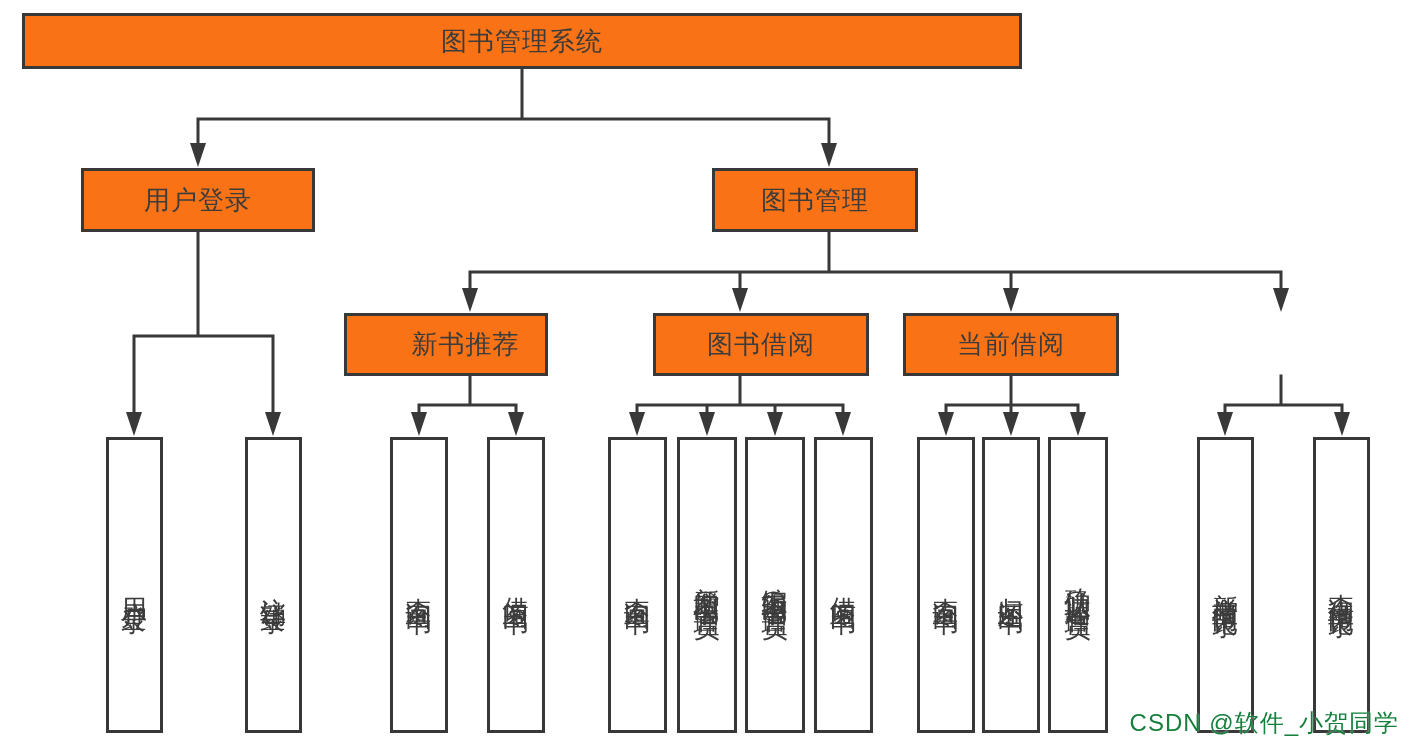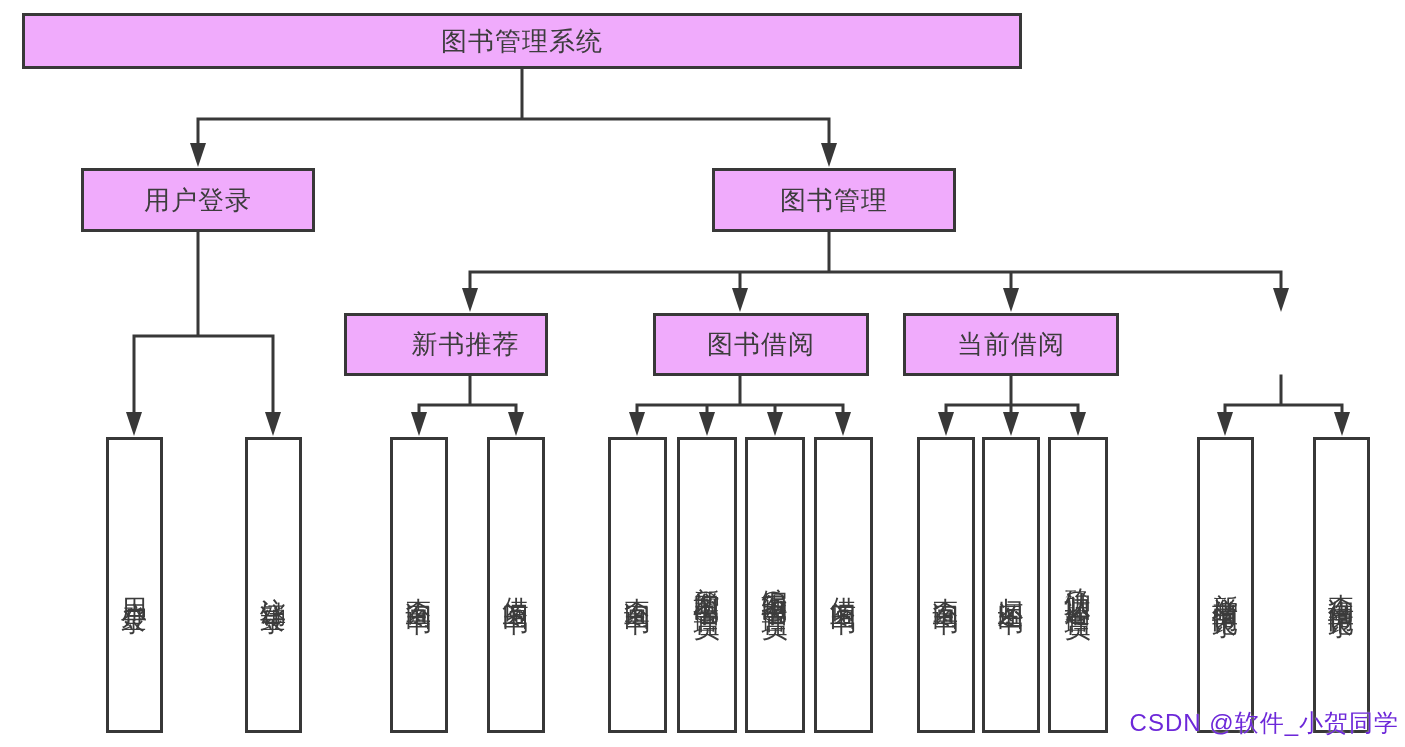--- a/index.html
+++ b/index.html
@@ -8,21 +8,21 @@
     width:1405px;height:747px;
     background:#ffffff;
     font-family:"Liberation Sans","DejaVu Sans",sans-serif;
     overflow:hidden;
   }
   #wires{position:absolute;left:0;top:0;z-index:1;}
   .node{
     position:absolute;
     box-sizing:border-box;
     border:3px solid #383838;
-    background:#f0abfc;
+    background:#f97316;
     color:#3c3c3c;
     display:flex;align-items:center;justify-content:center;
     z-index:2;
     font-size:26px;
     letter-spacing:1px;
   }
   .vnode{
     position:absolute;
     box-sizing:border-box;
     border:3px solid #383838;
@@ -37,21 +37,21 @@
     font-size:26px;
     line-height:1;
     letter-spacing:4px;
     white-space:nowrap;
   }
   .watermark{
     position:absolute;
     right:6px;bottom:8px;
     z-index:3;
     font-size:24px;
-    color:#6d28d9;
+    color:#15803d;
     text-shadow:0 0 2px rgba(255,255,255,.8);
     letter-spacing:1px;
     pointer-events:none;
   }
 </style>
 </head>
 <body>
 
 <div id="canvas">
 
@@ -98,21 +98,21 @@
       <polygon points="1070,412 1086,412 1078,436"></polygon>
 
       <polygon points="1217,412 1233,412 1225,436"></polygon>
       <polygon points="1334,412 1350,412 1342,436"></polygon>
     </g>
   </svg>
 
   <div class="node" style="left:22px;top:13px;width:1000px;height:56px;">图书管理系统</div>
 
   <div class="node" style="left:81px;top:168px;width:234px;height:64px;">用户登录</div>
-  <div class="node" style="left:712px;top:168px;width:244px;height:64px;">图书管理</div>
+  <div class="node" style="left:712px;top:168px;width:206px;height:64px;">图书管理</div>
 
   <div class="node" style="left:344px;top:313px;width:204px;height:63px;padding-left:39px;">新书推荐</div>
   <div class="node" style="left:653px;top:313px;width:216px;height:63px;">图书借阅</div>
   <div class="node" style="left:903px;top:313px;width:216px;height:63px;">当前借阅</div>
 
   <div class="vnode" style="left:106px;top:437px;width:57px;height:296px;">
     <span class="vtext">用户登录</span>
   </div>
   <div class="vnode" style="left:245px;top:437px;width:57px;height:296px;">
     <span class="vtext">注销登录</span>

